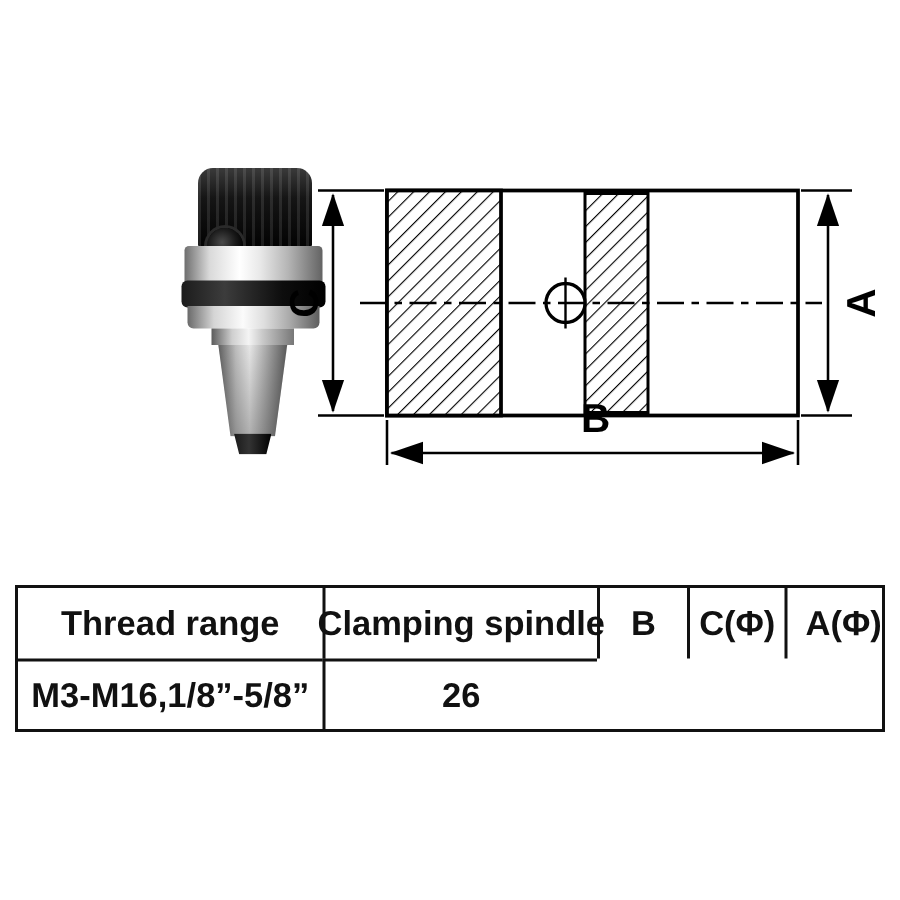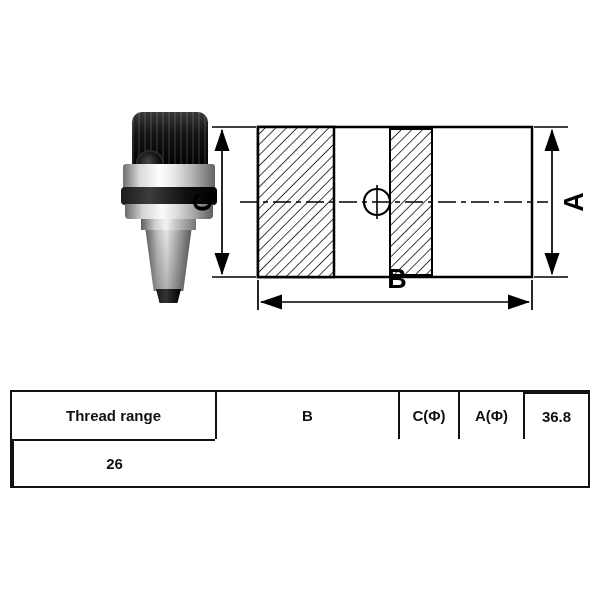--- a/index.html
+++ b/index.html
@@ -56,21 +56,21 @@
   
   .spec-table{
     left:10px;top:390px;width:580px;height:98px;
     border:2px solid #111;box-sizing:border-box;
     display:grid;
     grid-template-columns:203px 183px 60px 65px 1fr;
     grid-template-rows:1fr 1fr;
   }
   .cell{
     display:flex;align-items:center;justify-content:center;
-    font-size:15px;font-weight:bold;text-align:right;
+    font-size:23px;font-weight:bold;text-align:right;
     border-left:2px solid #111;border-top:2px solid #111;
     box-sizing:border-box;padding:0 12px;white-space:nowrap;
   }
   .cell.c0{border-left:none;}
   .cell.r0{border-top:none;}
 </style>
 </head>
 <body>
 
 <div class="abs">
@@ -117,19 +117,20 @@
   <text x="574" y="202" transform="rotate(-90 574 202)" text-anchor="middle" dominant-baseline="central" font-size="27" font-weight="600" fill="#000">A</text>
 
   <line x1="258" y1="280" x2="258" y2="310" stroke="#000" stroke-width="1.7"></line>
   <line x1="532" y1="280" x2="532" y2="310" stroke="#000" stroke-width="1.7"></line>
   <line x1="261" y1="302" x2="529" y2="302" stroke="#000" stroke-width="1.7" marker-start="url(#arr)" marker-end="url(#arr)"></line>
   <text x="397" y="288" text-anchor="middle" font-size="27" font-weight="600" fill="#000">B</text>
 </svg>
 
 <div class="abs spec-table">
   <div class="cell r0 c0">Thread range</div>
+  <div class="cell r0">Clamping spindle</div>
   <div class="cell r0">B</div>
   <div class="cell r0">C(Φ)</div>
   <div class="cell r0">A(Φ)</div>
 
-  <div class="cell">36.8</div>
+  <div class="cell c0">M3-M16,1/8”-5/8”</div>
   <div class="cell">26</div>
 </div>
 
 </body></html>

